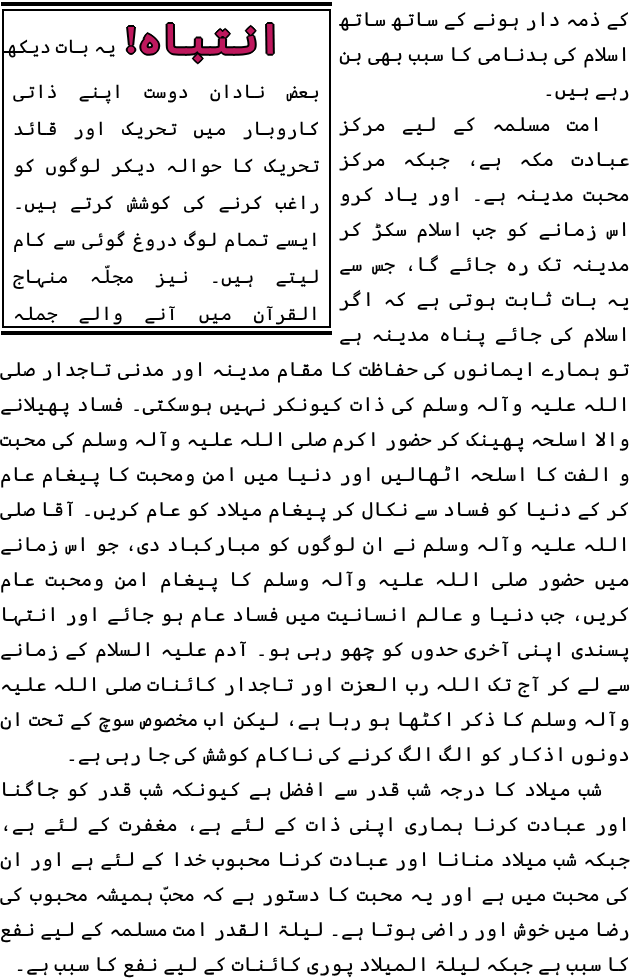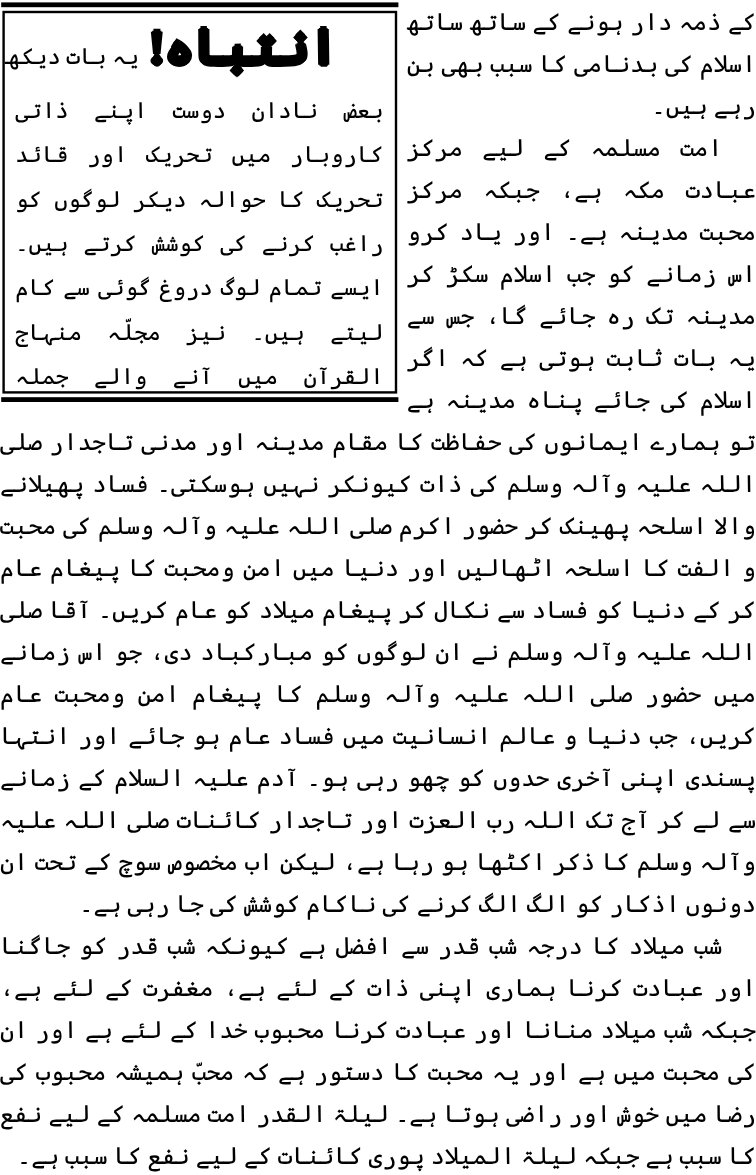--- a/index.html
+++ b/index.html
@@ -35,21 +35,21 @@
   .notice-header{
     white-space:nowrap;
     text-indent:38px; 
     margin:0 0 2px 0;
     line-height:48px;
   }
   .notice-title{
     font-size:41px;
     font-weight:bold;
     letter-spacing:1px;
-    color:#000000;
+    color:#be185d;
     
     text-shadow:-2px 0 #000,2px 0 #000,0 -2px #000,0 2px #000,
                 -1px -1px #000,1px 1px #000,-1px 1px #000,1px -1px #000;
     margin-top:48px;
   }
   .notice-intro{
     font-size:19px;
     margin-right:8px;
   }
   .notice-body{

